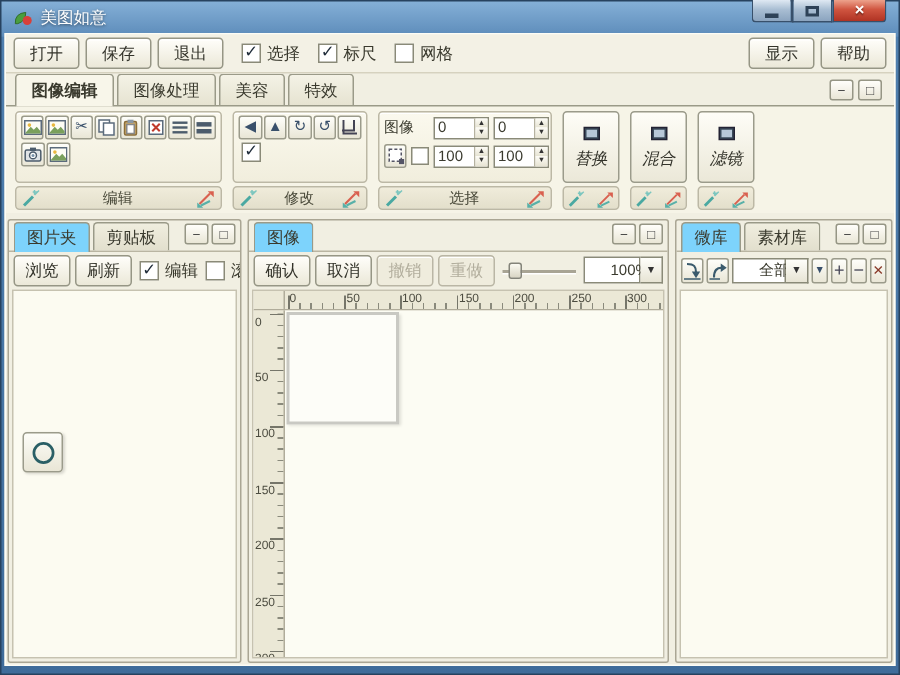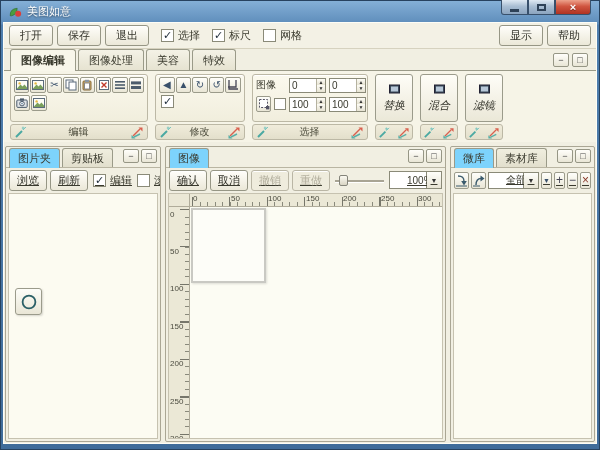--- a/index.html
+++ b/index.html
@@ -59,21 +59,21 @@
   
   .workspace { flex:1; display:flex; gap:4px; padding:4px 1px 1px; min-height:0; }
   .panel { border:1px solid #aaa694; border-radius:2px; background:#f1efe2; display:flex; flex-direction:column; min-width:0; }
   .panel.left { width:156px; }
   .panel.center { flex:1; }
   .panel.right { width:145px; }
   .phead { height:21px; display:flex; align-items:flex-end; gap:2px; padding:1px 3px 0; position:relative; border-bottom:1px solid #b9b5a2; }
   .ptab { padding:2px 8px 1px; border:1px solid #9a9a88; border-bottom:none; border-radius:3px 3px 0 0; background:linear-gradient(#f0eedf,#e2dfcd); font-size:11px; cursor:pointer; white-space:nowrap; }
   .ptab.active { background:#7dd3fc; margin-bottom:-1px; padding-bottom:2px; z-index:2; position:relative; }
   .pminmax { position:absolute; right:3px; top:2px; display:flex; gap:2px; }
-  .ptools { height:24px; display:flex; align-items:center; gap:3px; padding:0 3px; overflow:hidden; white-space:nowrap;text-decoration:underline; }
+  .ptools { height:24px; display:flex; align-items:center; gap:3px; padding:0 3px; overflow:hidden; white-space:nowrap; }
   .ptools .btn { padding:2px 7px; }
   .pcontent { flex:1; margin:1px 2px 2px; border:1px solid #c6c2b0; background:#fcfbf1; position:relative; overflow:hidden; }
 
   
   .canvaswrap { display:flex; flex-direction:column; position:absolute; inset:0; }
   .rulerrow { display:flex; height:13px; }
   .corner { width:21px; background:#ebe8d6; border-right:1px solid #b0ac9a; border-bottom:1px solid #b0ac9a; }
   .hruler { flex:1; position:relative; background:#ebe8d6; border-bottom:1px solid #b0ac9a;
     background-image:
       repeating-linear-gradient(to right,#76766a 0 1px,transparent 1px 37.5px),

